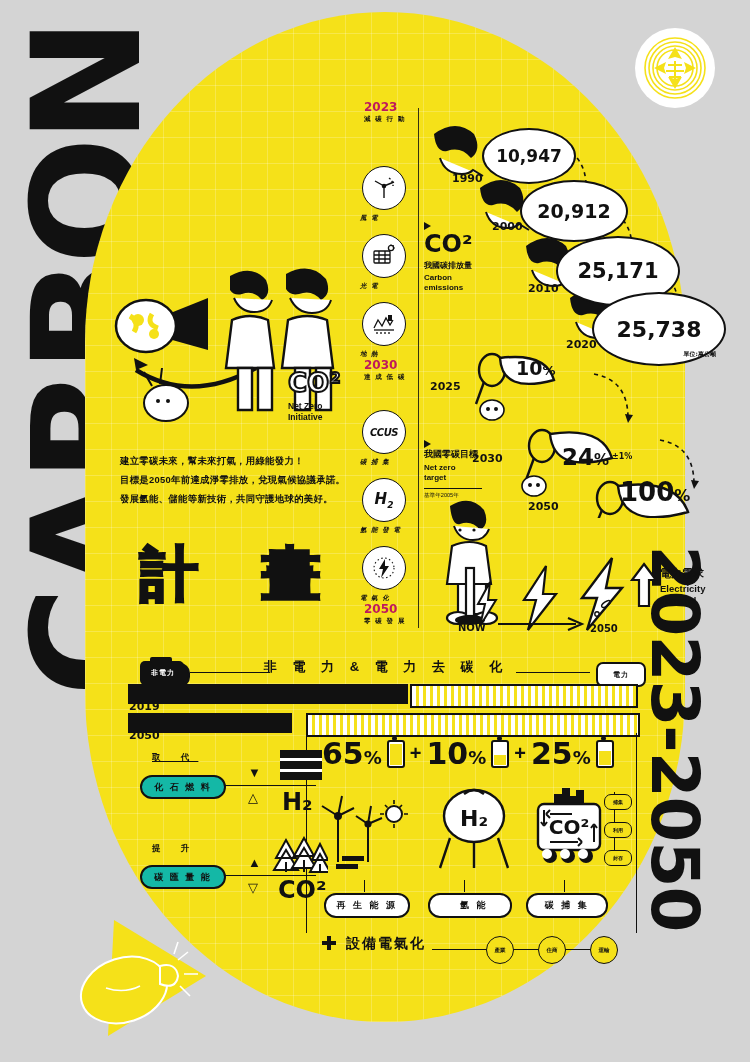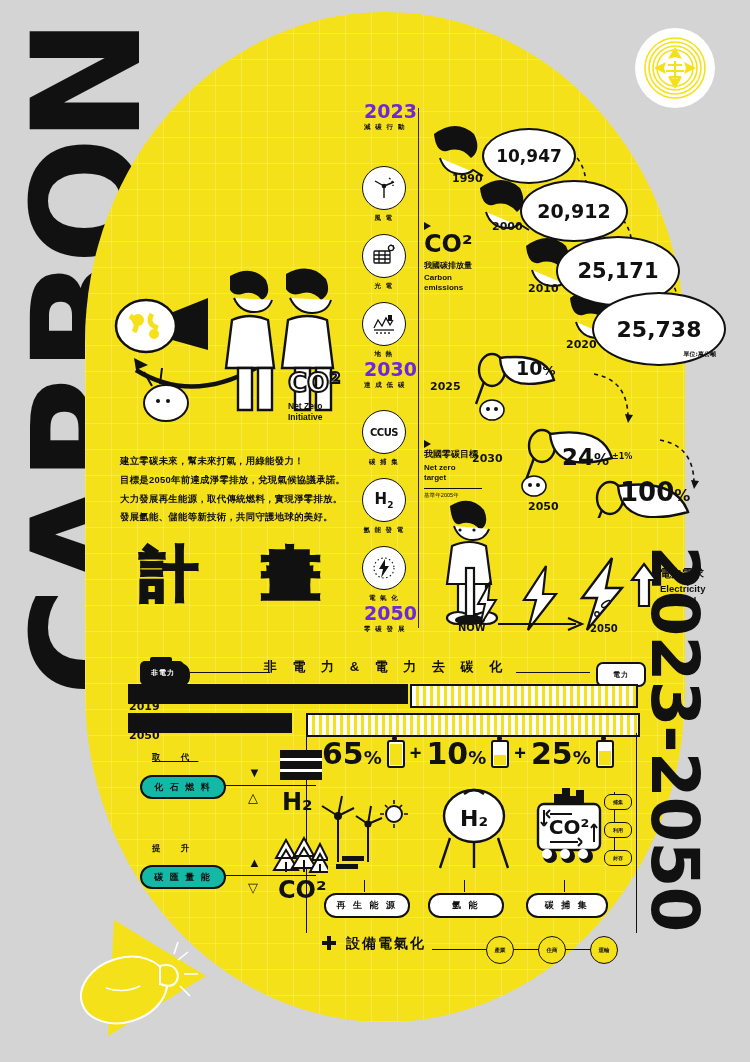--- a/index.html
+++ b/index.html
@@ -71,23 +71,23 @@
 
   .paragraph{position:absolute;left:120px;top:452px;width:240px;
              font-size:9.4px;line-height:2.0;color:#111;font-weight:700;letter-spacing:.3px;}
 
   .plan-title{position:absolute;left:128px;top:536px;
      font-size:58px;font-weight:900;color:#fff;-webkit-text-stroke:3px #111;
      letter-spacing:22px;font-family:"DejaVu Sans",sans-serif;margin-left:12px;}
 
   
   .timeline{position:absolute;left:360px;top:100px;width:60px;height:540px;}
-  .tl-year{font-size:19px;font-weight:900;color:#6d28d9;font-family:"DejaVu Sans",sans-serif;}
+  .tl-year{font-size:12px;font-weight:900;color:#be185d;font-family:"DejaVu Sans",sans-serif;}
   .tl-year-sub{font-size:6.5px;color:#111;letter-spacing:1.5px;margin-top:1px;font-weight:600;}
-  .tl-icon-wrap{margin-top:10px;text-align:center;width:48px;}
+  .tl-icon-wrap{margin-top:10px;text-align:left;width:48px;font-style:italic;}
   .tl-circle{width:42px;height:42px;border-radius:50%;background:#fff;border:1.6px solid #111;
              display:flex;align-items:center;justify-content:center;margin:0 auto;}
   .tl-icon-label{font-size:6.5px;letter-spacing:1.4px;margin-top:4px;color:#111;font-weight:600;}
   .tl-rail{position:absolute;left:58px;top:8px;width:1.4px;height:520px;background:#111;opacity:.85;}
 
   
   .bubble{
     position:absolute;background:#fff;border:2.4px solid #111;border-radius:50%;
     display:flex;align-items:center;justify-content:center;
     font-weight:900;font-family:"DejaVu Sans",sans-serif;color:#111;
@@ -224,21 +224,20 @@
     <div class="co2">CO²</div>
     <div class="sub">
       <div>Net Zero</div>
       <div>Initiative</div>
     </div>
   </div>
 
   <div class="paragraph">
     <div>建立零碳未來，幫未來打氣，用綠能發力！</div>
     <div>目標是2050年前達成淨零排放，兌現氣候協議承諾。</div>
-    <div>大力發展再生能源，取代傳統燃料，實現淨零排放。</div>
     <div>發展氫能、儲能等新技術，共同守護地球的美好。</div>
   </div>
 
   <div class="plan-title">計 畫</div>
 
   <div class="timeline">
     <div class="tl-rail"></div>
 
     <div style="position:absolute;left:4px;top:0;">
       <div class="tl-year">2023</div>
@@ -545,21 +544,21 @@
 
   <div class="divider-v" style="left:614px;top:792px;height:70px;"></div>
   <div class="side-chip" style="left:604px;top:794px;">捕集</div>
   <div class="side-chip" style="left:604px;top:822px;">利用</div>
   <div class="side-chip" style="left:604px;top:850px;">封存</div>
 
   <div class="divider-v" style="left:364px;top:880px;height:12px;"></div>
   <div class="divider-v" style="left:464px;top:880px;height:12px;"></div>
   <div class="divider-v" style="left:564px;top:880px;height:12px;"></div>
   <div class="cap-pill" style="left:324px;top:893px;width:82px;">再 生 能 源</div>
-  <div class="cap-pill" style="left:428px;top:893px;width:72px;">氫 能</div>
+  <div class="cap-pill" style="left:428px;top:893px;width:72px;padding-left:8px;">氫 能</div>
   <div class="cap-pill" style="left:526px;top:893px;width:78px;">碳 捕 集</div>
 
   <div class="elecify">
     <svg width="18" height="18">
       <path d="M7 1h4v5h5v4h-5v5H7v-5H2V6h5z" fill="#111"></path>
     </svg>
     <div class="lbl">設備電氣化</div>
   </div>
   <div class="divider-h" style="left:432px;top:949px;width:170px;"></div>
   <div class="mini-circle" style="left:486px;top:936px;">產業</div>

